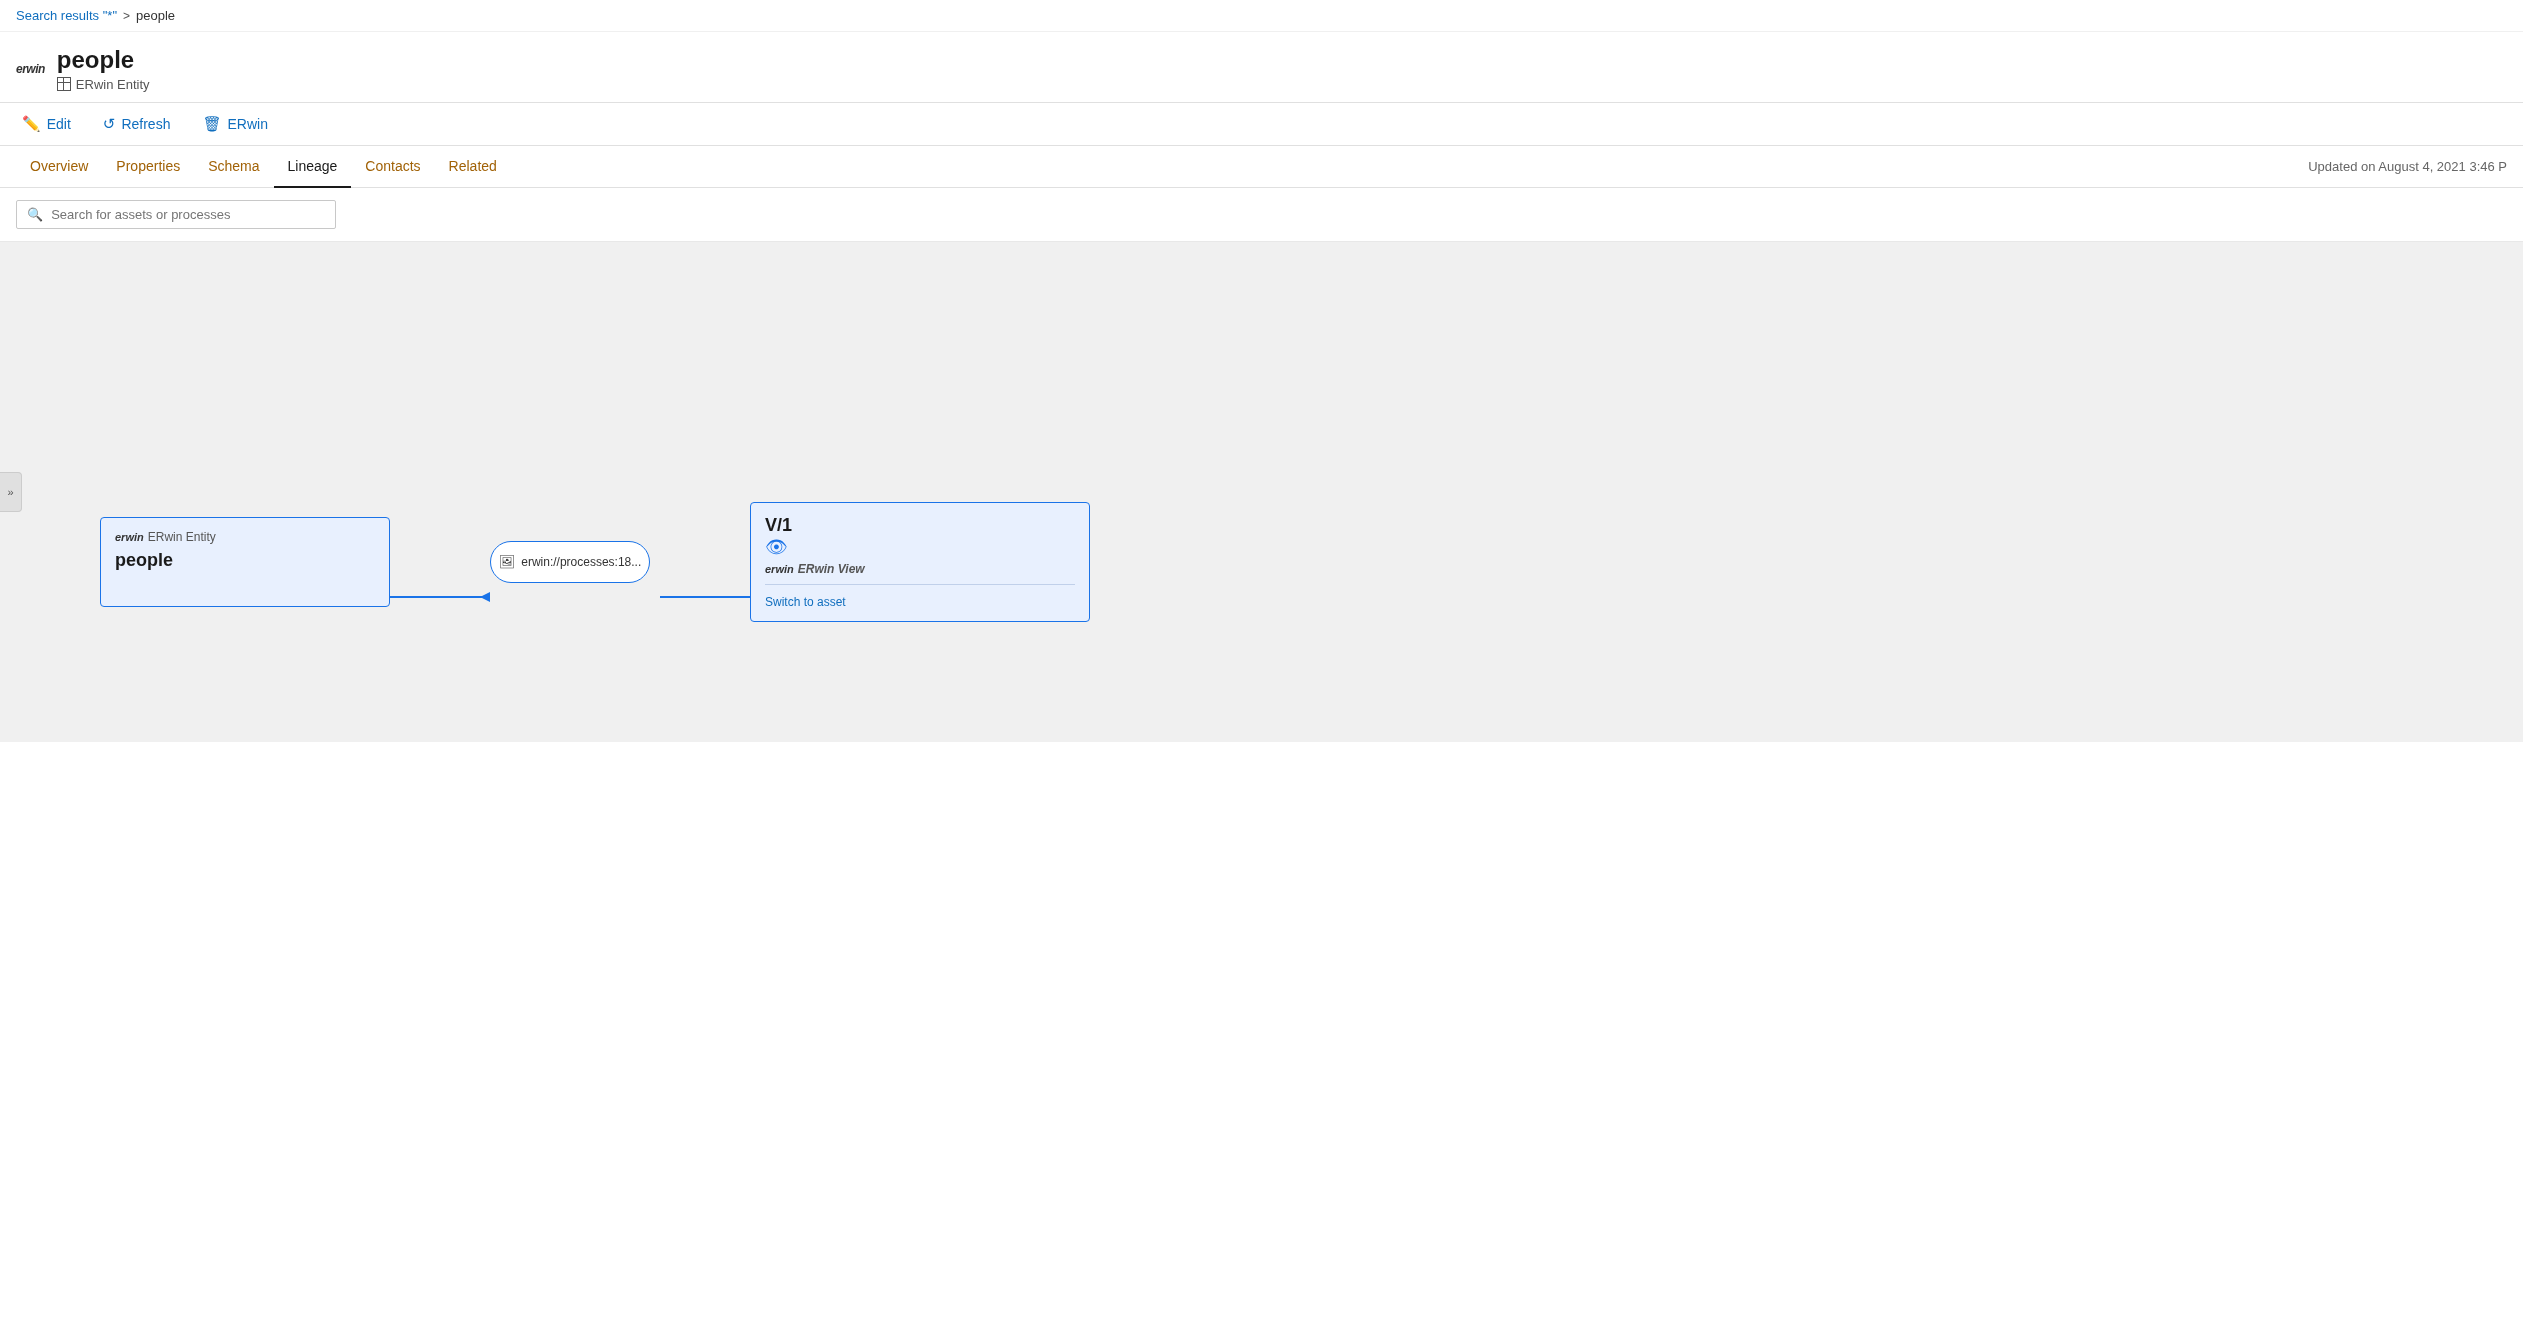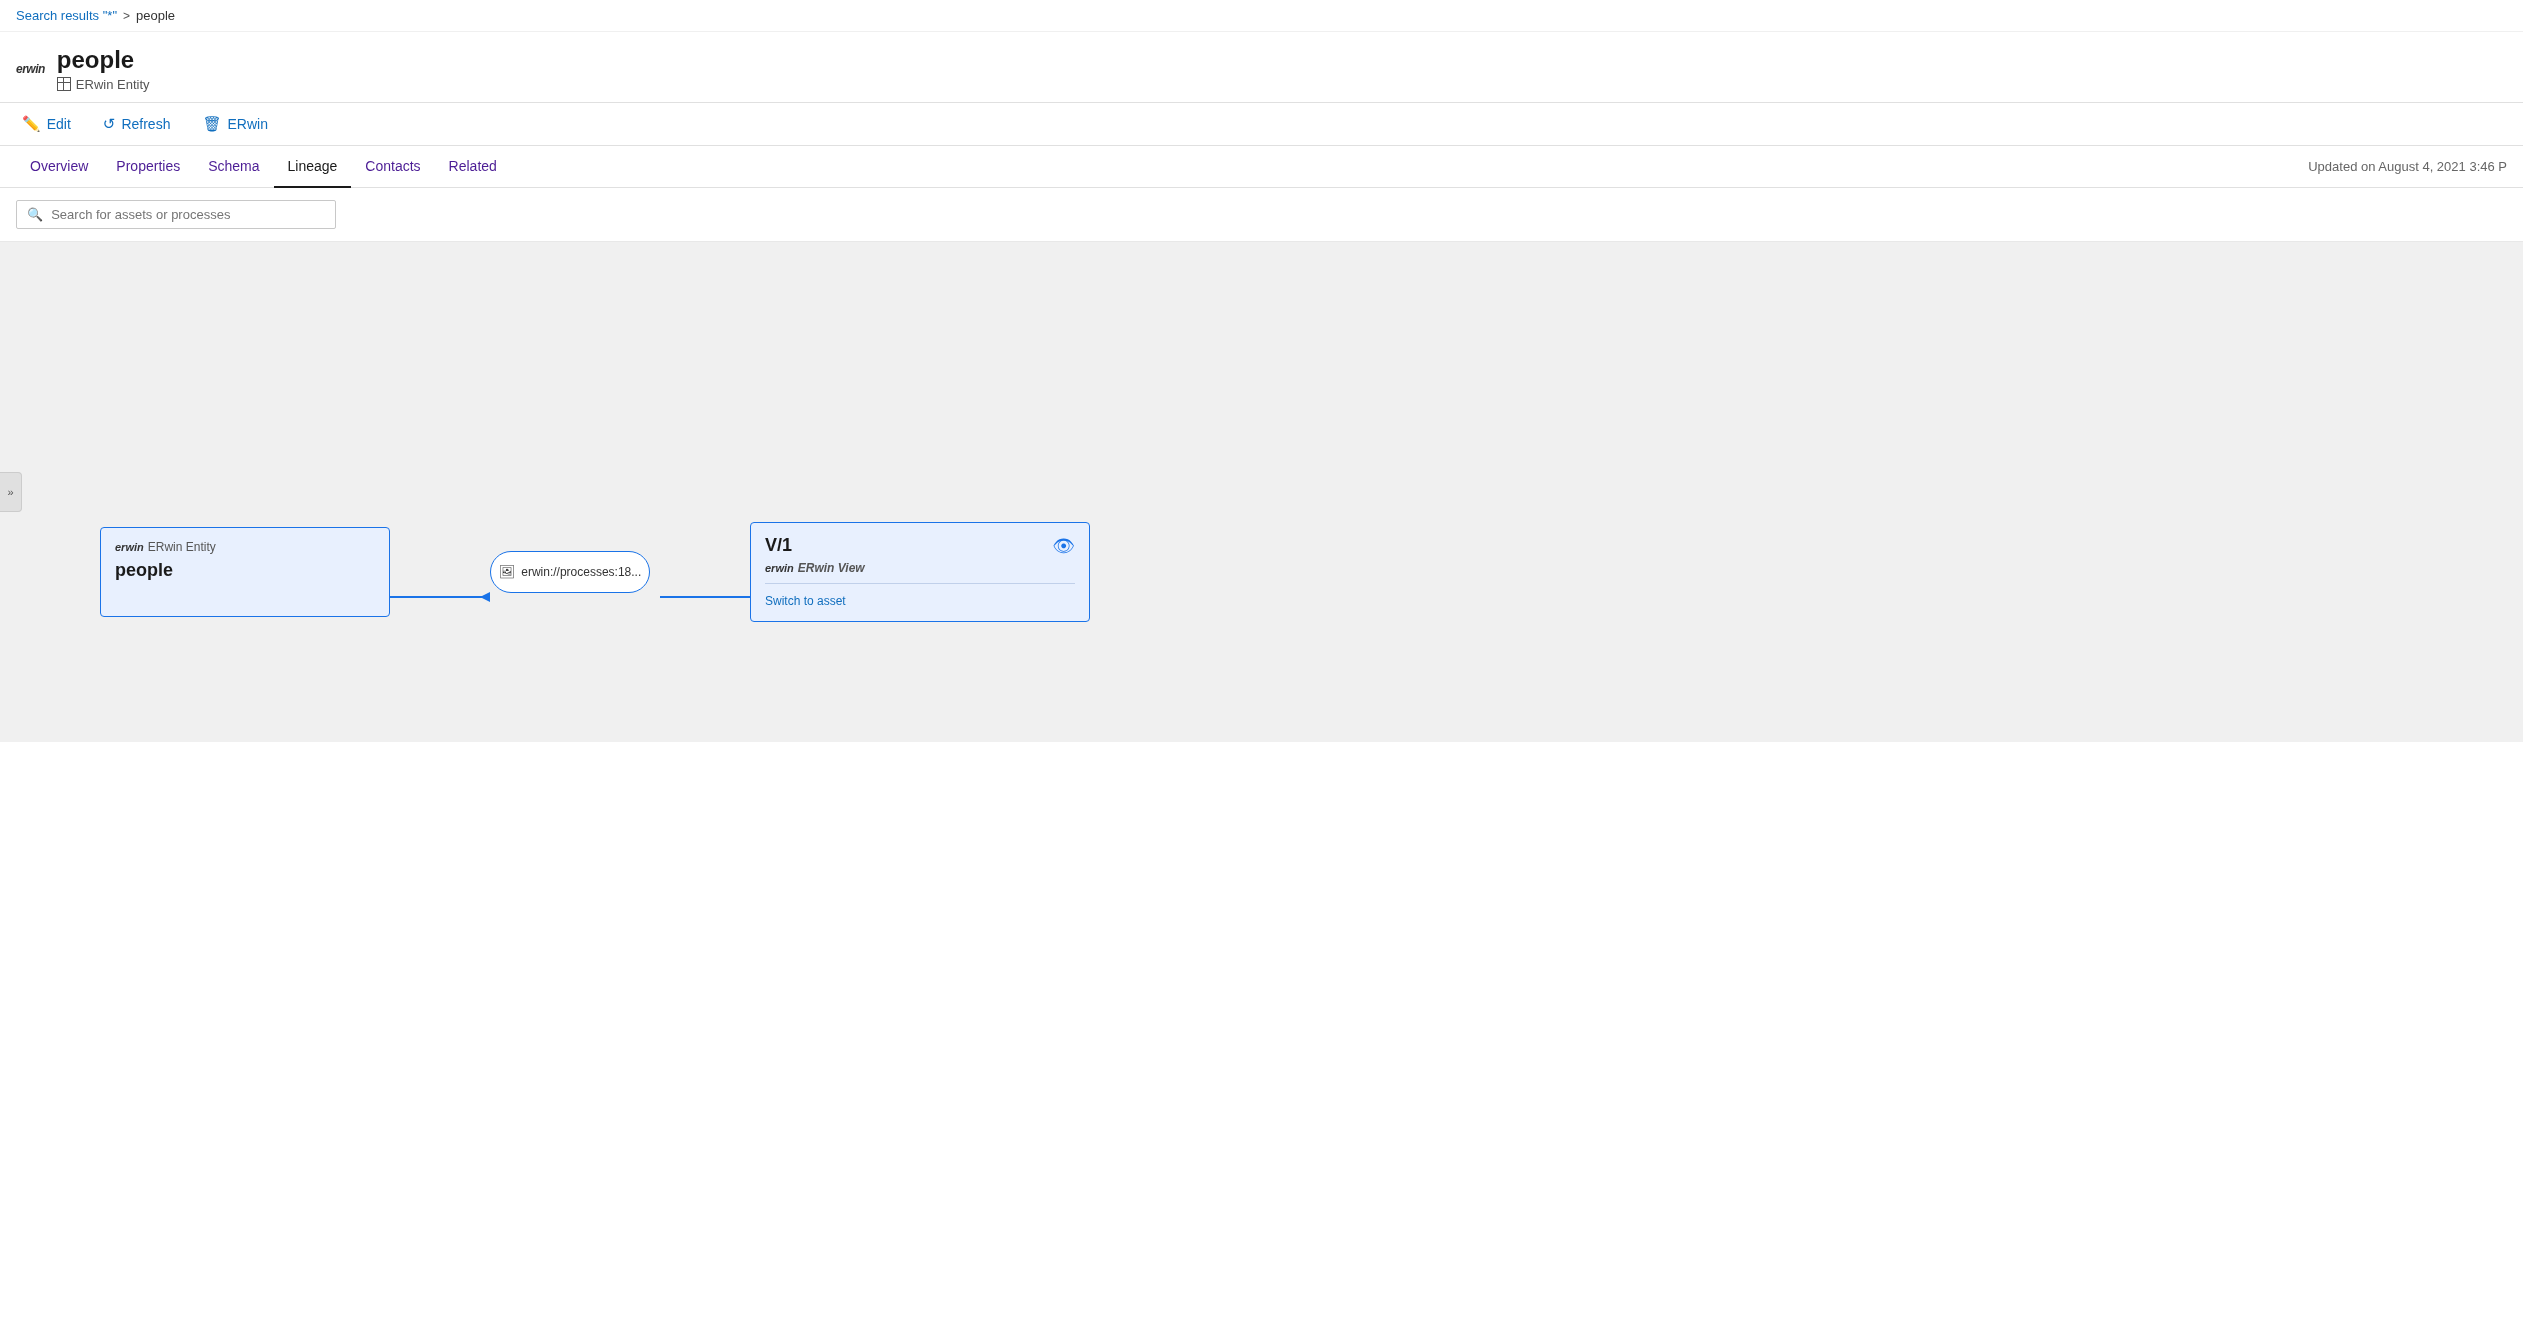--- a/index.html
+++ b/index.html
@@ -90,21 +90,21 @@
       display: flex;
       align-items: center;
       border-bottom: 1px solid #e0e0e0;
       padding: 0 16px;
       position: relative;
     }
     .tab {
       padding: 12px 14px;
       cursor: pointer;
       font-size: 14px;
-      color: #4c1d95;
+      color: #a16207;
       border-bottom: 2px solid transparent;
       margin-bottom: -1px;
       white-space: nowrap;
     }
     .tab.active { color: #1a1a1a; border-bottom: 2px solid #1a1a1a; font-weight: 400; }
     .tabs-updated {
       margin-left: auto;
       font-size: 13px;
       color: #666;
       white-space: nowrap;
@@ -231,20 +231,21 @@
       border: 1.5px solid #1a73e8;
       border-radius: 4px;
       padding: 12px 14px;
       position: relative;
     }
     .node-target .node-header {
       display: flex;
       justify-content: space-between;
       align-items: flex-start;
       margin-bottom: 4px;
+      flex-direction: column;
     }
     .node-target .node-name-large { font-size: 18px; font-weight: 600; color: #1a1a1a; }
     .node-target .eye-icon { color: #1a73e8; font-size: 18px; cursor: pointer; }
     .node-target .node-brand-small {
       font-size: 11px;
       color: #333;
       font-style: italic;
       font-weight: 600;
       display: flex;
       align-items: center;

